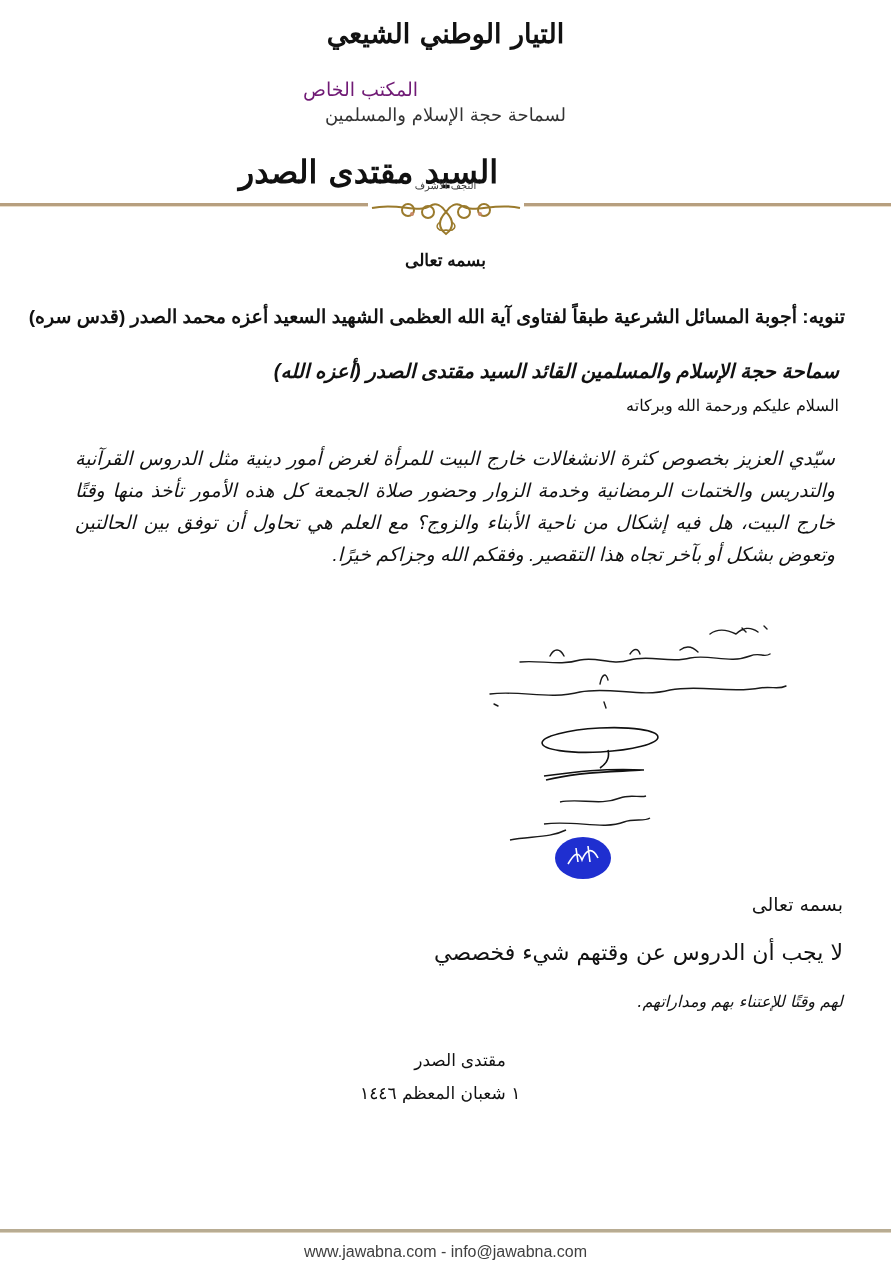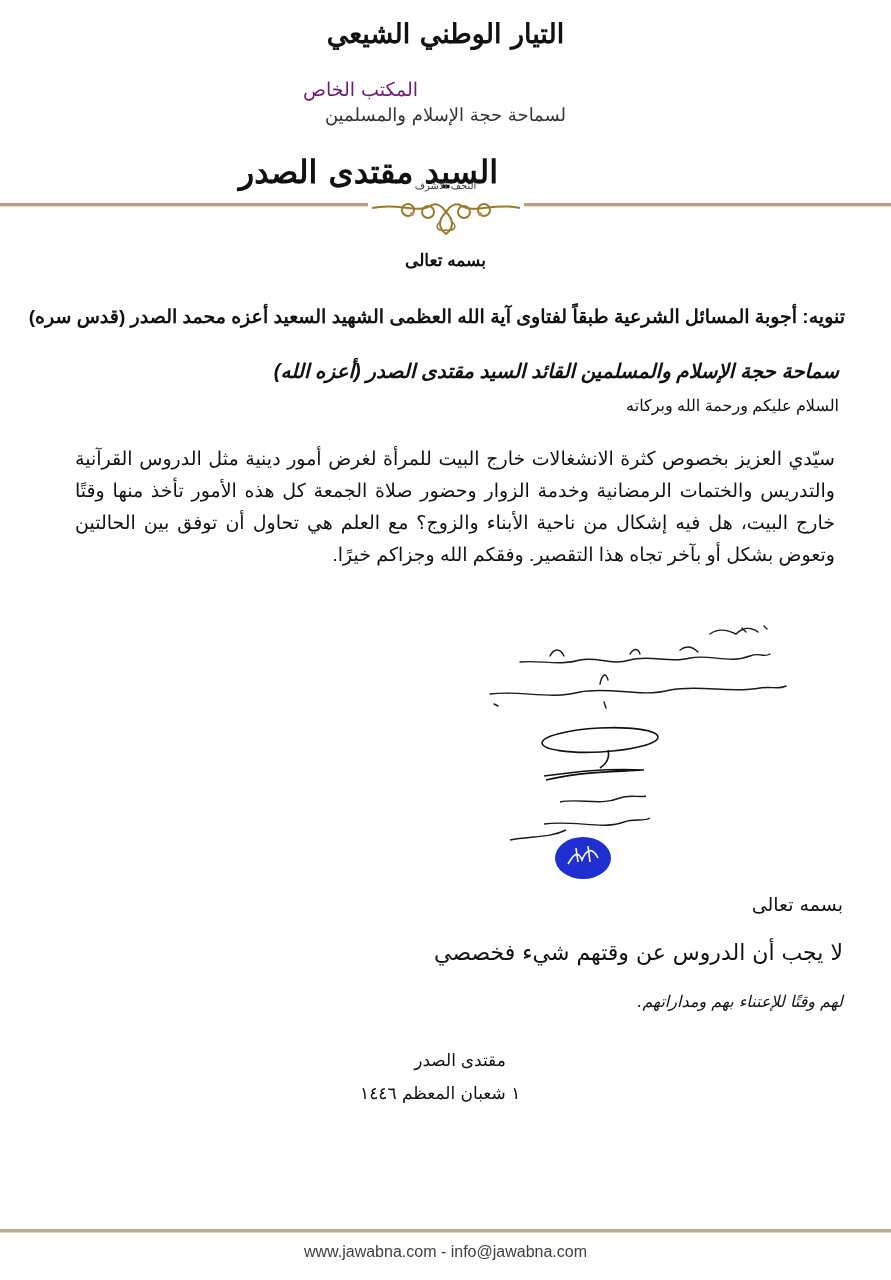--- a/index.html
+++ b/index.html
@@ -18,21 +18,21 @@
   .lh-city { left: 0; width: 891px; top: 180px; text-align: center; font-family: "DejaVu Serif", serif; font-size: 10px; color: #333; }
 
   .hr-top { left: 0; top: 203px; width: 891px; height: 3px; background: #b79f7f; border-bottom: 1px solid #e9dcc8; }
   .ornament { left: 368px; top: 200px; width: 156px; height: 36px; }
 
   .bismillah { left: 0; width: 891px; top: 250px; text-align: center; font-family: "Liberation Sans", sans-serif; font-weight: bold; font-size: 17px; }
   .notice { right: 46px; top: 305px; font-family: "Liberation Sans", sans-serif; font-weight: bold; font-size: 19px; white-space: nowrap; }
   .addressee { right: 52px; top: 359px; font-family: "Liberation Sans", sans-serif; font-weight: bold; font-size: 20px; white-space: nowrap; font-style: italic; }
   .greeting { right: 52px; top: 388px; font-family: "Liberation Sans", sans-serif; font-weight: normal; font-size: 16px; white-space: nowrap; margin-top: 8px; }
 
-  .question { right: 56px; top: 443px; width: 760px; font-family: "Liberation Sans", sans-serif; font-size: 19px; line-height: 32px; text-align: justify; text-align-last: right; }
+  .question { right: 56px; top: 443px; width: 760px; font-family: "Liberation Sans", sans-serif; font-size: 19px; line-height: 32px; text-align: justify; text-align-last: right; font-style: italic; }
 
   .handwriting { left: 480px; top: 612px; width: 320px; height: 270px; }
 
   .typed-bism { right: 48px; top: 893px; font-family: "DejaVu Sans", sans-serif; font-size: 19px; white-space: nowrap; }
   .typed-l1 { right: 48px; top: 940px; font-family: "DejaVu Sans", sans-serif; font-size: 22px; white-space: nowrap; }
   .typed-l2 { right: 48px; top: 992px; font-family: "DejaVu Sans", sans-serif; font-size: 16px; white-space: nowrap; font-style: italic; }
   .typed-sign { left: 360px; width: 200px; top: 1050px; text-align: center; font-family: Liberation Sans, sans-serif; font-size: 17px; }
   .typed-date { left: 360px; width: 200px; top: 1083px; text-align: left; font-family: "DejaVu Serif", serif; font-size: 17px; }
 
   .hr-bottom { left: 0; top: 1229px; width: 891px; height: 3px; background: #b8ac93; border-bottom: 1px solid #ddd3c0; }

